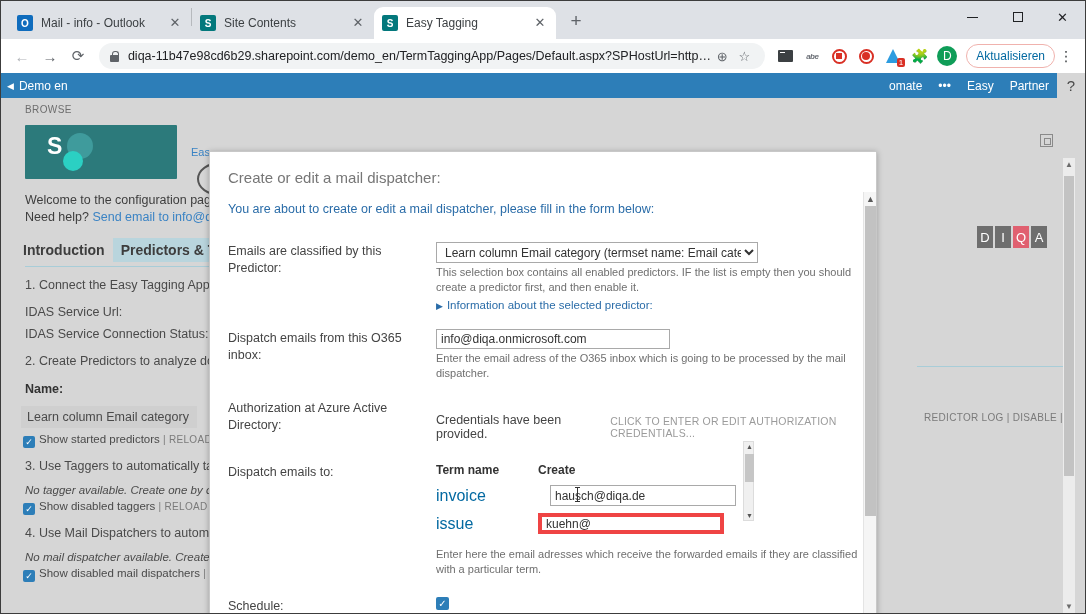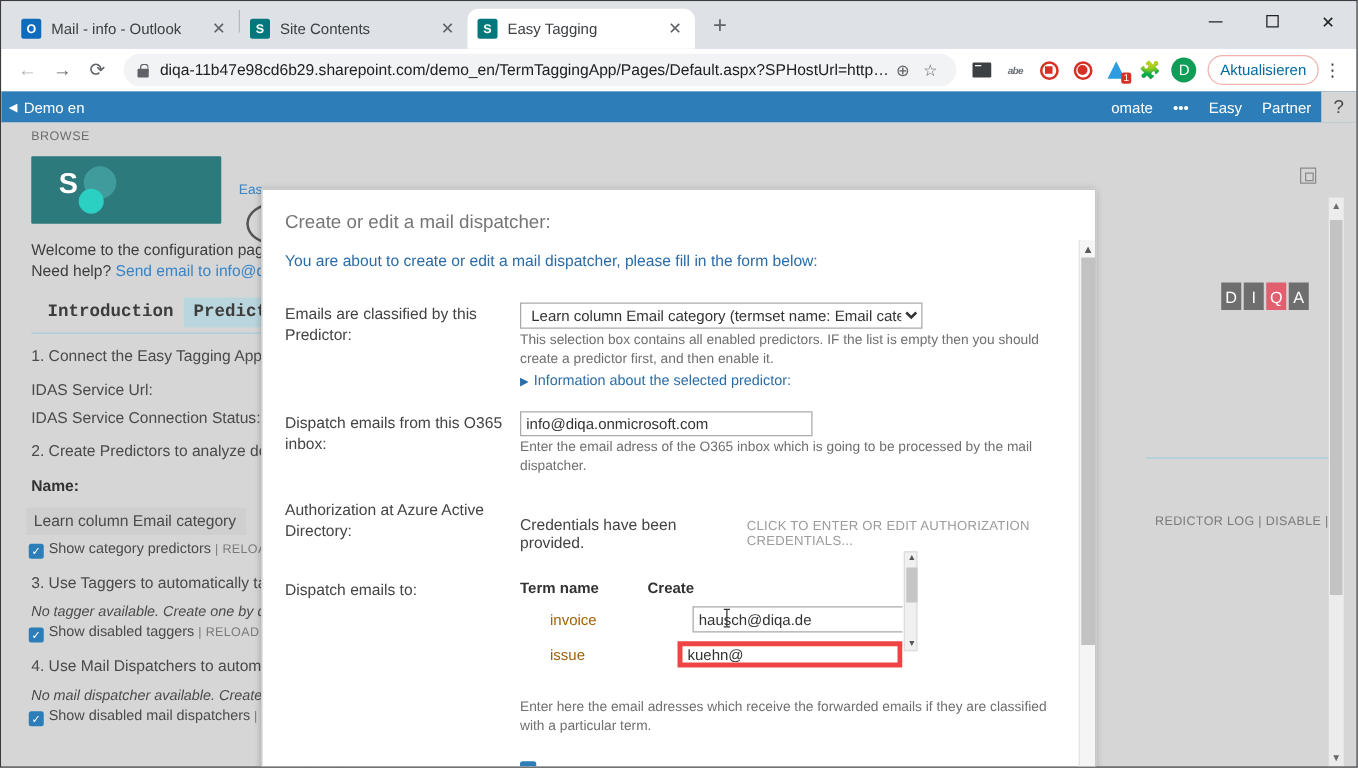--- a/index.html
+++ b/index.html
@@ -139,21 +139,21 @@
   .sp-banner .circ1 { position:absolute; left:42px; top:8px; width:26px;height:26px;
                       border-radius:50%; background:#3f9b9c; }
   .sp-banner .circ2 { position:absolute; left:38px; top:26px; width:20px;height:20px;
                       border-radius:50%; background:#2bd0c3; }
   .sp-easy { position:absolute; left:190px; top:48px; font-size:11px; color:#3a83c4; }
   .sp-circle { position:absolute; left:196px; top:64px; width:46px;height:34px;
                border:2px solid #555; border-radius:50%; }
   .sp-welcome { position:absolute; left:24px; top:94px; font-size:12.5px; color:#3d3d3d;
                 line-height:17px; width: 300px; }
   .sp-welcome a { color:#3a83c4; text-decoration:none; }
-  .sp-tabs { position:absolute; left:29px; top:140px; display:flex; align-items:center;font-family:Liberation Mono, monospace; }
+  .sp-tabs { position:absolute; left:14px; top:140px; display:flex; align-items:center; }
   .sp-tab { font-size:14px; font-weight:bold; color:#3d3d3d; padding:4px 8px; }
   .sp-tab.sel { background:#b9d5dd; }
   .sp-h { font-size:13px; color:#6d6d6d; }
   .sp-line { position:absolute; left:24px; width:560px; height:1px; background:#a8cdd8; }
   .sp-text { position:absolute; font-size:12.5px; color:#4a4a4a; }
   .sp-strong { font-weight:bold; color:#333; }
   .sp-it { font-style:italic; font-size:11.5px; color:#4a4a4a; }
   .sp-sm { font-size:10px; color:#7a7a7a; letter-spacing:.3px; }
   .sp-field { position:absolute; background:#cfcfcf; height:22px; display:flex;
               align-items:center; padding:0 6px; font-size:12.5px; color:#4a4a4a; }
@@ -181,21 +181,21 @@
     box-shadow: 0 1px 6px rgba(0,0,0,.28);
     overflow: hidden;
   }
   .modal-title {
     font-size: 15px; color: #767676; padding: 17px 0 0 18px; font-weight: normal;
   }
   .modal-intro {
     font-size: 12.5px; color: #2a6ca8; padding: 16px 0 0 18px;
   }
   .form { padding: 26px 0 0 18px; }
-  .row { display: flex; margin-bottom: 18px; }
+  .row { display: flex; margin-bottom: 18px; gap: 20px; }
   .row .lbl {
     width: 188px; flex: 0 0 188px; font-size: 12.5px; color: #444;
     line-height: 17px; padding-top: 1px;
   }
   .row .ctl { flex: 1 1 auto; min-width: 0; }
   .hint { font-size: 11px; color: #6f6f6f; line-height: 15px; margin-top: 2px;
           max-width: 420px; }
   select.dd {
     font-family: "Liberation Sans", sans-serif;
     font-size: 12px; color: #333; height: 21px; width: 322px;
@@ -211,21 +211,21 @@
   .cred-line { display:flex; align-items:center; padding-top: 14px; }
   .cred-txt { font-size: 12.5px; color:#444; }
   .cred-link { font-size: 10.5px; color:#9b9b9b; letter-spacing:.2px; margin-left: 22px; }
 
   
   .terms-wrap { position: relative; width: 306px; }
   .terms-head { display:flex; font-size:12px; font-weight:bold; color:#333; padding-bottom:6px;}
   .th-term { width: 102px; flex: 0 0 102px; }
   .terms-list { height: 56px; overflow: hidden; position: relative; }
   .term-row { display:flex; align-items:center; height:25px; margin-bottom:3px; }
-  .term-name { width: 102px; flex:0 0 102px; font-size:12px; color:#a16207;margin-left:24px; }
+  .term-name { width: 102px; flex:0 0 102px; font-size:16px; color:#0369a1; }
   .term-row input {
     font-family: "Liberation Sans", sans-serif; font-size:12px; color:#333;
     height: 21px; width: 186px; border: 1px solid #a9a9a9; padding: 0 4px; background:#fff;
   }
   .term-row.focused input { border: 4px solid #ef4444; }
   .mini-scroll {
     position:absolute; right:-12px; top:-22px; width: 11px; height: 80px;
     background:#f0f0f0; border:1px solid #dcdcdc;
   }
   .mini-scroll .mthumb { position:absolute; left:1px; top:12px; width:9px; height:28px;
@@ -367,21 +367,21 @@
       <div class="sp-line" style="top:168px;"></div>
 
       <div class="sp-text sp-h" style="left:24px; top:180px;">1. Connect the Easy Tagging App</div>
       <div class="sp-text" style="left:24px; top:207px;">IDAS Service Url:</div>
       <div class="sp-text" style="left:24px; top:229px;">IDAS Service Connection Status:</div>
 
       <div class="sp-text sp-h" style="left:24px; top:256px;">2. Create Predictors to analyze do</div>
       <div class="sp-text sp-strong" style="left:24px; top:284px;">Name:</div>
       <div class="sp-field" style="left:20px; top:308px; width:176px;">Learn column Email category</div>
       <div class="sp-text" style="left:22px; top:335px; font-size:11.5px;">
-        <span class="cb">✓</span><span>Show category predictors</span>
+        <span class="cb">✓</span><span>Show started predictors</span>
         <span class="sp-sm">| RELOAD</span>
       </div>
 
       <div class="sp-text sp-h" style="left:24px; top:361px;">3. Use Taggers to automatically ta</div>
       <div class="sp-text sp-it" style="left:24px; top:386px;">No tagger available. Create one by clic</div>
       <div class="sp-text" style="left:22px; top:402px; font-size:11.5px;">
         <span class="cb">✓</span><span>Show disabled taggers</span>
         <span class="sp-sm">| RELOAD THI</span>
       </div>
 
@@ -467,21 +467,21 @@
                   <span class="term-name">issue</span>
                   <input type="text" value="kuehn@" style="">
                 </div>
               </div>
               <div class="mini-scroll">
                 <div class="ma" style="top:1px;">▲</div>
                 <div class="mthumb"></div>
                 <div class="ma" style="bottom:1px;">▼</div>
               </div>
             </div>
-            <div class="hint" style="max-width:432px; margin-top:20px;">Enter here the email adresses which receive the forwarded emails if they are classified with a particular term.</div>
+            <div class="hint" style="max-width:432px; margin-top:8px;">Enter here the email adresses which receive the forwarded emails if they are classified with a particular term.</div>
           </div>
         </div>
 
         <div class="row" style="margin-top:20px;">
           <div class="lbl">Schedule:</div>
           <div class="ctl">
             <div class="checkbox-blue">✓</div>
             <div class="hint" style="max-width:440px; margin-top:4px;">If you check this option then the mail dispatcher will be started according to the schedule below.</div>
 
           </div>

